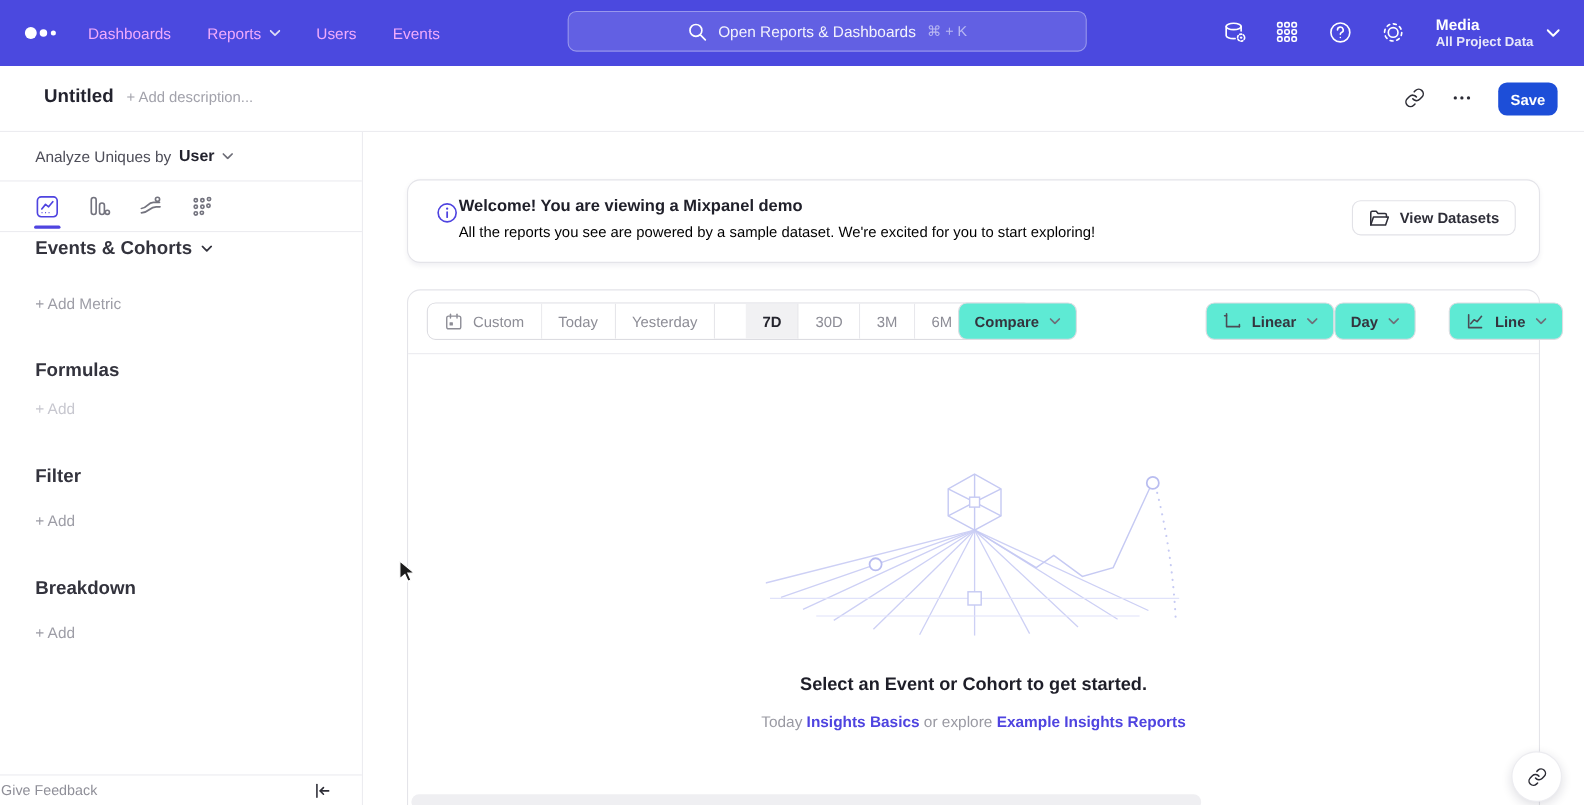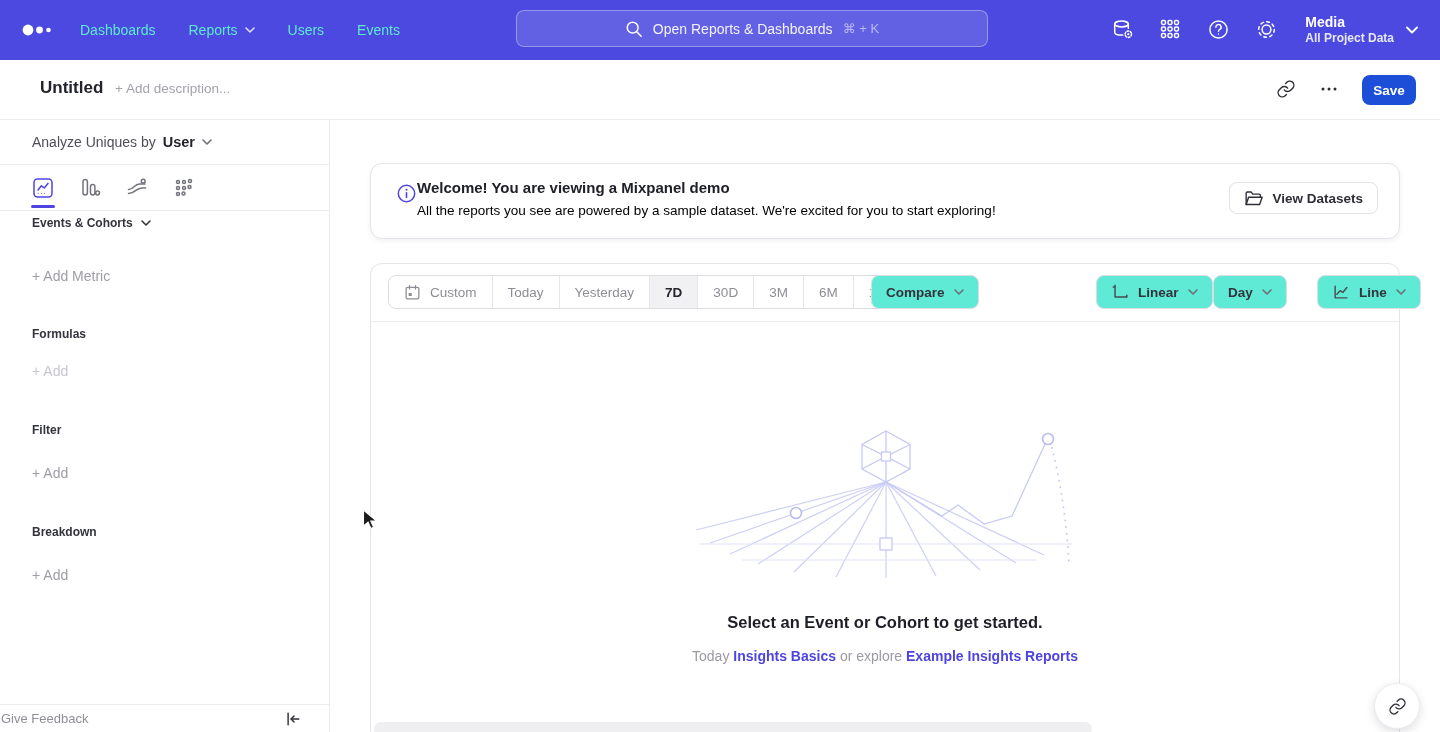--- a/index.html
+++ b/index.html
@@ -5,21 +5,21 @@
   * { margin:0; padding:0; box-sizing:border-box; }
   html,body { width:1440px; height:732px; background:#fff; }
   body { font-family:"Liberation Sans", sans-serif; color:#23232e; }
   .stage { position:relative; width:1440px; height:732px; overflow:hidden; background:#fff; }
   svg { display:block; }
 
   
   .topnav { position:absolute; left:0; top:0; width:1440px; height:60px; background:#4B49DF; }
   .logo { position:absolute; left:22px; top:21px; width:32px; height:18px; }
   .nav-items { position:absolute; left:80px; top:0; height:60px; display:flex; align-items:center; gap:33px; }
-  .nav-item { color:#5eead4; font-size:14px; font-weight:500; display:flex; align-items:center; gap:7px; cursor:pointer; }
+  .nav-item { color:#f0abfc; font-size:14px; font-weight:500; display:flex; align-items:center; gap:7px; cursor:pointer; }
   .nav-item svg { stroke:#dcdcf6; }
   .nav-search { position:absolute; left:516px; top:10px; width:472px; height:37px; border-radius:8px;
     background:rgba(255,255,255,.13); border:1px solid rgba(255,255,255,.35);
     display:flex; align-items:center; justify-content:center; gap:10px; cursor:pointer; }
   .nav-search .ph { color:rgba(255,255,255,.92); font-size:14px; }
   .nav-search .sc { color:rgba(255,255,255,.55); font-size:13px; }
   .nav-right { position:absolute; right:22px; top:0; height:60px; display:flex; align-items:center; }
   .nav-icon { width:24px; height:24px; margin-right:24px; cursor:pointer; }
   .nav-icon svg { stroke:#fff; fill:none; stroke-width:1.5; stroke-linecap:round; stroke-linejoin:round; }
   .project { margin-left:2px; margin-right:12px; text-align:left; cursor:pointer; }
@@ -42,21 +42,21 @@
   .analyze-row { position:absolute; left:0; top:0; width:100%; height:45px; border-bottom:1px solid #ececf0;
     display:flex; align-items:center; padding-left:32px; gap:7px; }
   .analyze-prefix { font-size:14px; color:#4e4e59; }
   .analyze-value { font-size:14.5px; font-weight:700; color:#23232e; cursor:pointer; }
   .tabs-row { position:absolute; left:0; top:45px; width:100%; height:46px; border-bottom:1px solid #ececf0;
     display:flex; align-items:center; padding-left:32px; gap:25px; }
   .chart-tab { position:relative; width:22px; height:46px; display:flex; align-items:center; cursor:pointer; }
   .chart-tab svg { stroke:#73737e; fill:none; stroke-width:1.5; stroke-linecap:round; stroke-linejoin:round; }
   .chart-tab.active svg { stroke:#4F44E0; }
   .tab-underline { position:absolute; left:-1px; bottom:3px; width:24px; height:3px; border-radius:2px; background:#4F44E0; }
-  .side-title { position:absolute; left:32px; font-size:12px; font-weight:700; color:#33333d; display:flex; align-items:center; gap:8px; }
+  .side-title { position:absolute; left:32px; font-size:17px; font-weight:700; color:#33333d; display:flex; align-items:center; gap:8px; }
   .side-title svg { stroke:#33333d; }
   .side-add { position:absolute; left:32px; font-size:14px; color:#9d9da6; cursor:pointer; }
   .side-add.dim { color:#c7c7cf; }
   .side-footer { position:absolute; left:0; bottom:0; width:100%; height:28px; border-top:1px solid #ececf0;
     display:flex; align-items:center; justify-content:space-between; padding:0 28px 0 1px; }
   .feedback { font-size:13px; color:#8f8f98; cursor:pointer; }
   .collapse-icon { width:16px; height:16px; cursor:pointer; }
   .collapse-icon svg { stroke:#2c2c35; fill:none; stroke-width:1.6; stroke-linecap:round; stroke-linejoin:round; }
 
   
@@ -73,21 +73,21 @@
   
   .chart-card { position:absolute; left:370px; top:263px; width:1030px; height:520px; background:#fff;
     border:1px solid #e4e4e9; border-radius:12px 12px 0 0; }
   .card-toolbar { position:absolute; left:0; top:0; width:100%; height:58px; border-bottom:1px solid #ececf0; }
   .seg { position:absolute; left:17px; top:11px; height:34px; display:flex; align-items:stretch;
     border:1px solid #dcdce1; border-radius:8px; overflow:hidden; background:#fff; }
   .seg-item { display:flex; align-items:center; gap:9px; padding:0 15px; font-size:13.5px; color:#8d8d96;
     border-right:1px solid #e6e6ea; cursor:pointer; background:#fff; white-space:nowrap; }
   .seg-item:last-child { border-right:none; }
   .seg-item svg { stroke:#8d8d96; fill:none; stroke-width:1.5; stroke-linecap:round; stroke-linejoin:round; }
-  .seg-item.active { background:#f1f1f3; color:#25252e; font-weight:600; }
+  .seg-item.active { background:#f1f1f3; color:#25252e; font-weight:600;margin-left:28px; }
   .ctl-btn { position:absolute; top:11px; height:34px; padding:0 14px; background:#5eead4; border:1px solid #dcdce1;
     border-radius:8px; display:flex; align-items:center; gap:9px; font-family:inherit; font-size:13.5px;
     font-weight:600; color:#34343e; cursor:pointer; }
   .ctl-btn svg.g { stroke:#4b4b55; fill:none; stroke-width:1.6; stroke-linecap:round; stroke-linejoin:round; }
   .chev { stroke:#6e6e78; fill:none; stroke-width:1.6; stroke-linecap:round; stroke-linejoin:round; }
 
   .illustration { position:absolute; left:325px; top:162px; width:380px; height:152px; }
   .empty-title { position:absolute; left:0; top:349px; width:100%; text-align:center; font-size:16.5px; font-weight:700; color:#1e1e28; }
   .empty-links { position:absolute; left:0; top:384px; width:100%; text-align:center; font-size:14px; color:#9a9aa3; }
   .empty-links a { color:#4F44E0; font-weight:700; text-decoration:none; cursor:pointer; }

